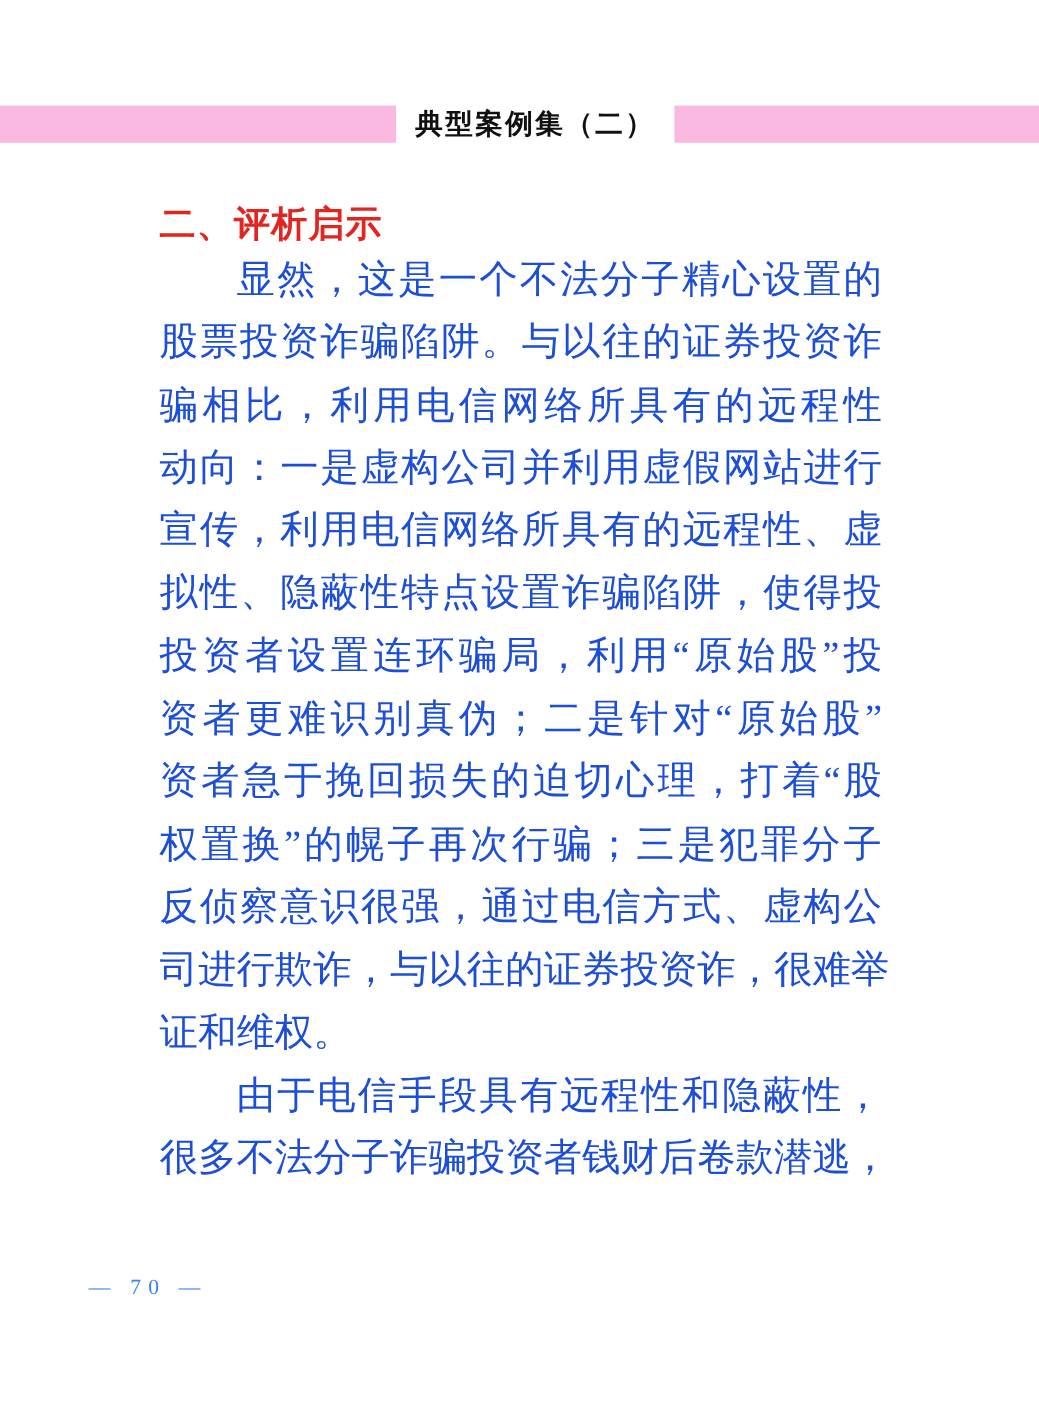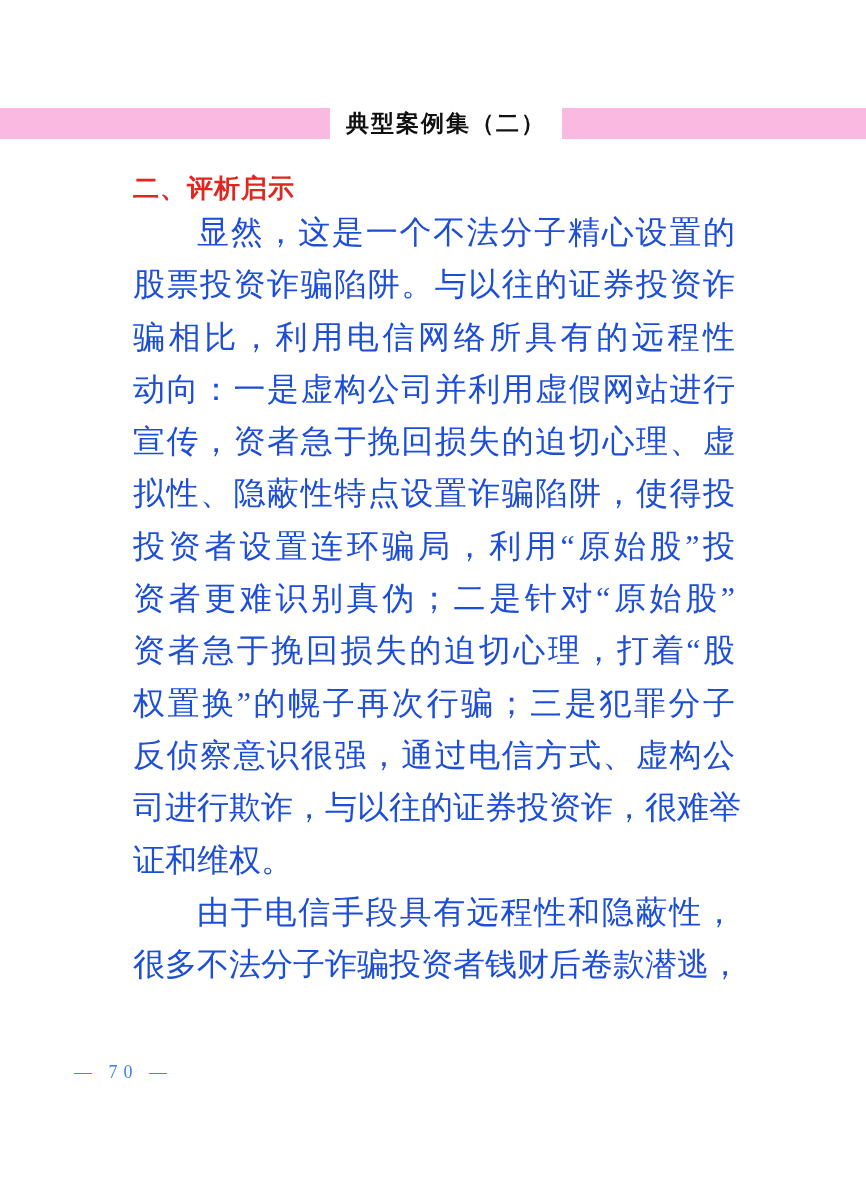--- a/index.html
+++ b/index.html
@@ -11,21 +11,21 @@
     height: 1189px;
     position: relative;
     background: #ffffff;
     overflow: hidden;
     font-family: "Liberation Serif", "DejaVu Serif", serif;
     color: #1a1a1a;
   }
   
   .running-header {
     position: absolute;
-    top: 108px;
+    top: 88px;
     left: 0;
     right: 0;
     height: 31px;
     display: flex;
     align-items: center;
   }
   .header-bar {
     height: 31px;
     background: #FAB9E1;
   }
@@ -41,21 +41,21 @@
     white-space: nowrap;
     line-height: 31px;
   }
   
   .section-heading {
     position: absolute;
     top: 166px;
     left: 133px;
     font-family: "Liberation Sans", "DejaVu Sans", sans-serif;
     font-weight: bold;
-    font-size: 26px;
+    font-size: 30px;
     line-height: 44px;
     color: #E1251F;
     letter-spacing: 1px;
     white-space: nowrap;
   }
   
   .body-text {
     position: absolute;
     top: 206px;
     left: 133px;
@@ -97,21 +97,21 @@
   <div class="header-bar right"></div>
 </div>
 
 <div class="section-heading">二、评析启示</div>
 
 <div class="body-text" id="body-text">
     <div class="text-line indent">显然，这是一个不法分子精心设置的</div>
     <div class="text-line">股票投资诈骗陷阱。与以往的证券投资诈</div>
     <div class="text-line">骗相比，利用电信网络所具有的远程性</div>
     <div class="text-line">动向：一是虚构公司并利用虚假网站进行</div>
-    <div class="text-line">宣传，资者急于挽回损失的迫切心理、虚</div>
+    <div class="text-line">宣传，利用电信网络所具有的远程性、虚</div>
     <div class="text-line">拟性、隐蔽性特点设置诈骗陷阱，使得投</div>
     <div class="text-line">投资者设置连环骗局，利用“原始股”投</div>
     <div class="text-line">资者更难识别真伪；二是针对“原始股”</div>
     <div class="text-line">资者急于挽回损失的迫切心理，打着“股</div>
     <div class="text-line">权置换”的幌子再次行骗；三是犯罪分子</div>
     <div class="text-line">反侦察意识很强，通过电信方式、虚构公</div>
     <div class="text-line">司进行欺诈，与以往的证券投资诈，很难举</div>
     <div class="text-line short">证和维权。</div>
     <div class="text-line indent">由于电信手段具有远程性和隐蔽性，</div>
     <div class="text-line">很多不法分子诈骗投资者钱财后卷款潜逃，</div>

